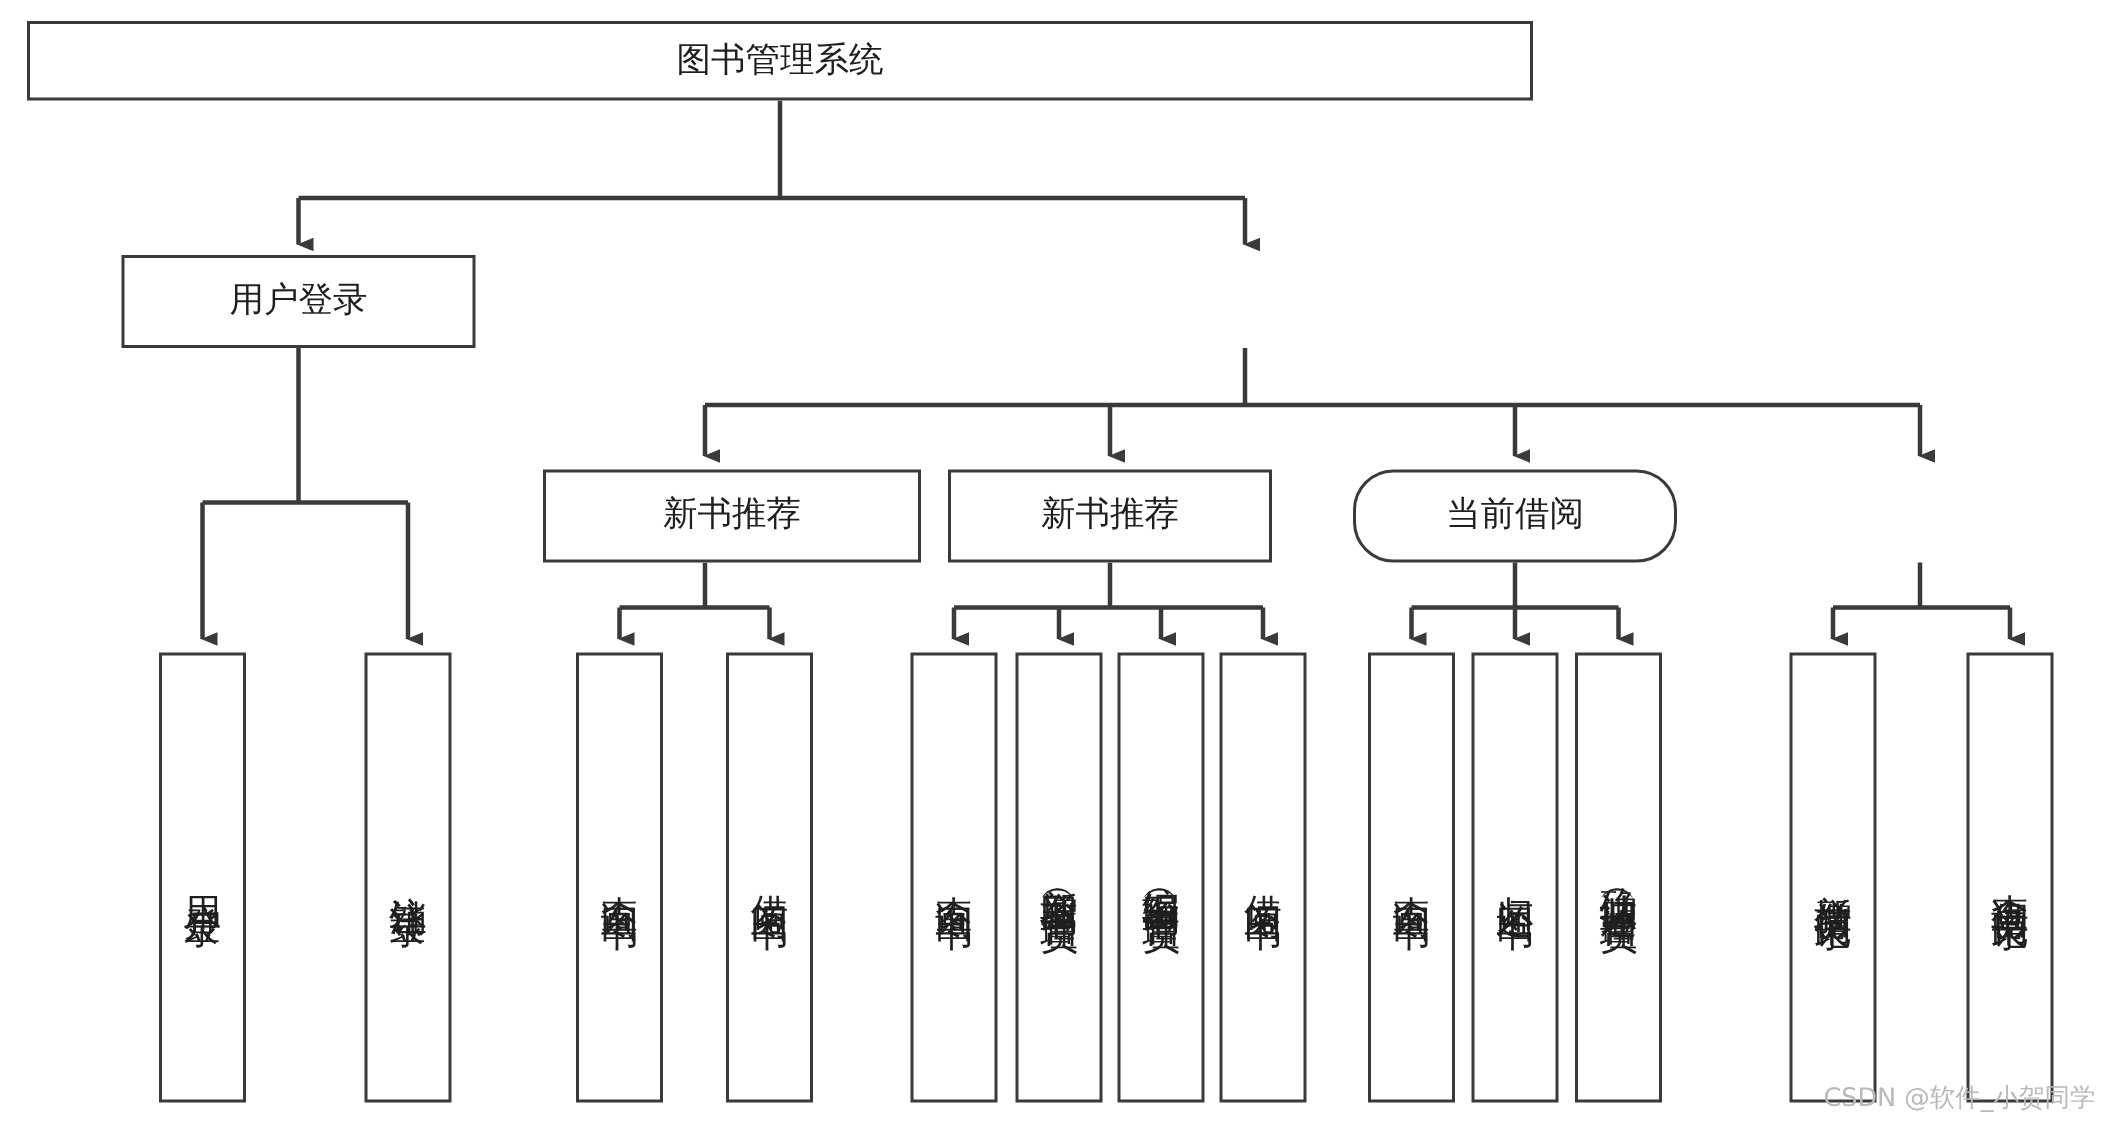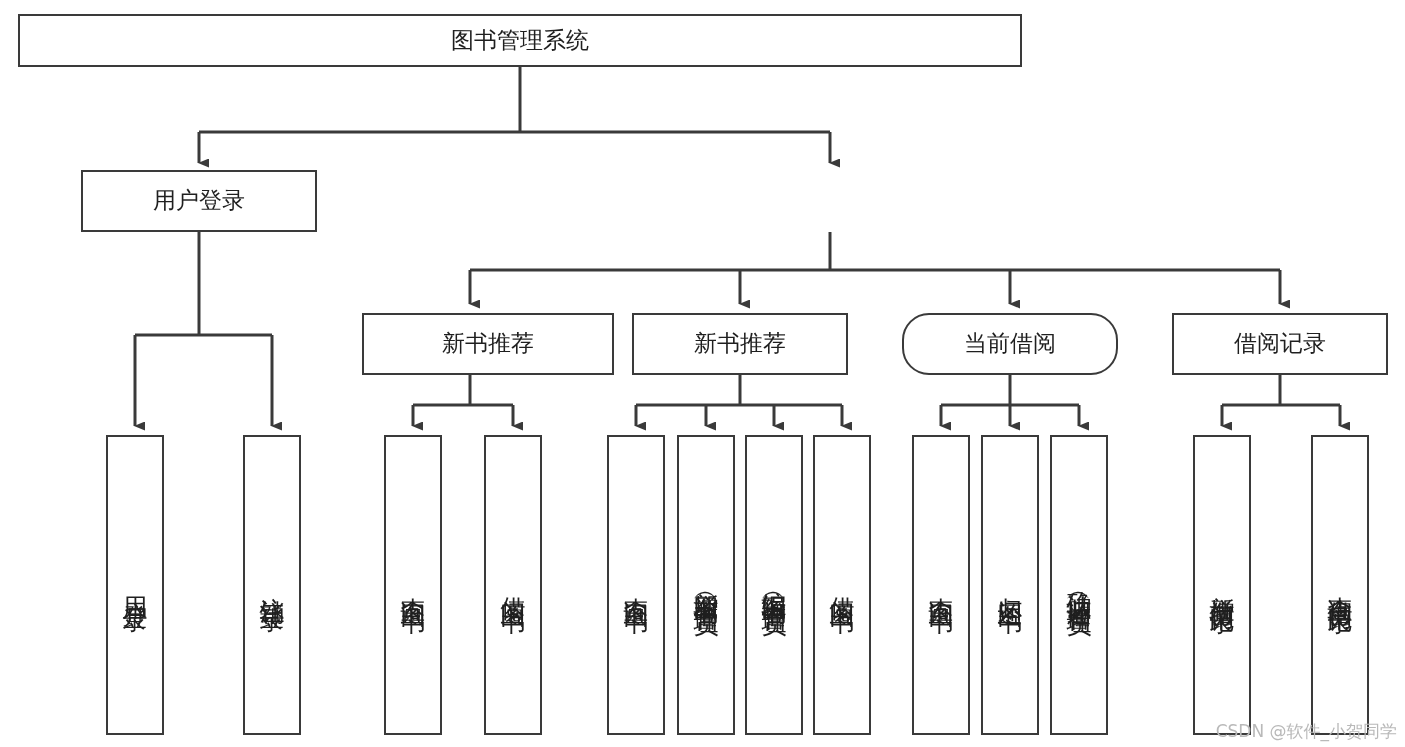--- a/index.html
+++ b/index.html
@@ -84,23 +84,20 @@
 
   <div class="node h-node" style="left:362px;top:313px;width:252px;height:62px;">
     <span class="label">新书推荐</span>
   </div>
   <div class="node h-node" style="left:632px;top:313px;width:216px;height:62px;">
     <span class="label">新书推荐</span>
   </div>
   <div class="node h-node" style="left:902px;top:313px;width:216px;height:62px;border-radius:27px;">
     <span class="label">当前借阅</span>
   </div>
-  <div class="node h-node" style="left:1172px;top:313px;width:216px;height:62px;">
-    <span class="label">借阅记录</span>
-  </div>
 
   <div class="node leaf" style="left:106px;top:435px;width:58px;height:300px;">
     <span class="label">用户登录</span>
   </div>
   <div class="node leaf" style="left:243px;top:435px;width:58px;height:300px;">
     <span class="label">注销登录</span>
   </div>
 
   <div class="node leaf" style="left:384px;top:435px;width:58px;height:300px;">
     <span class="label">查询图书</span>

